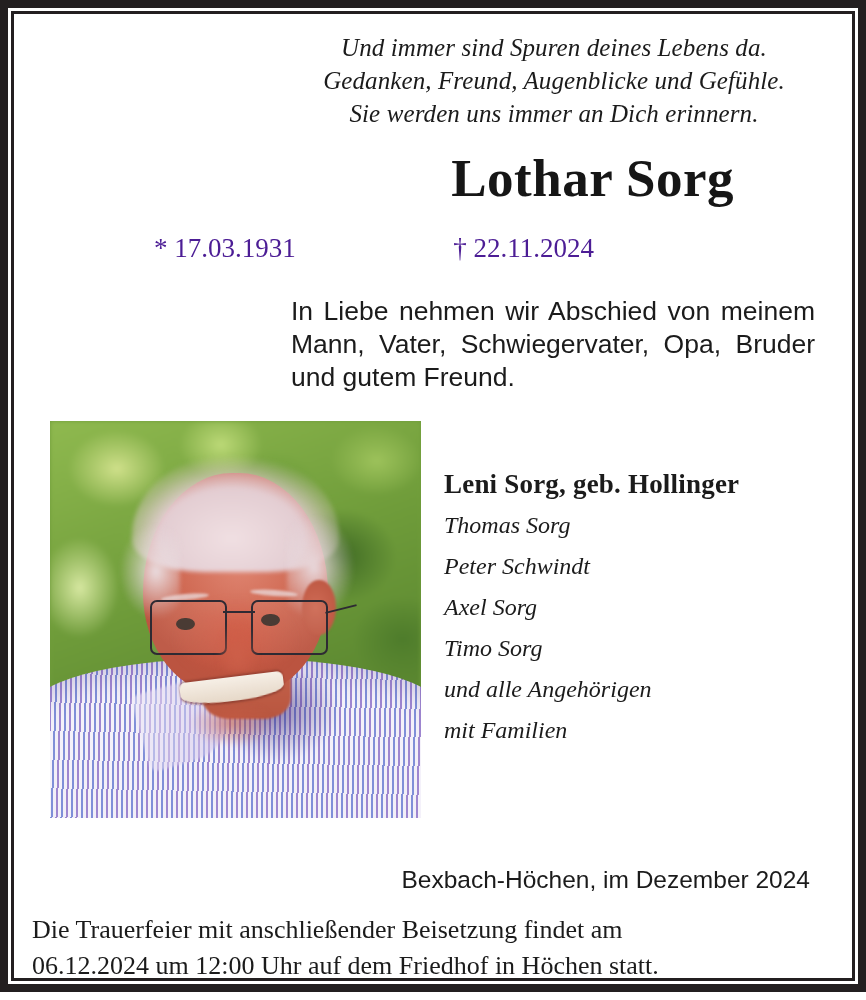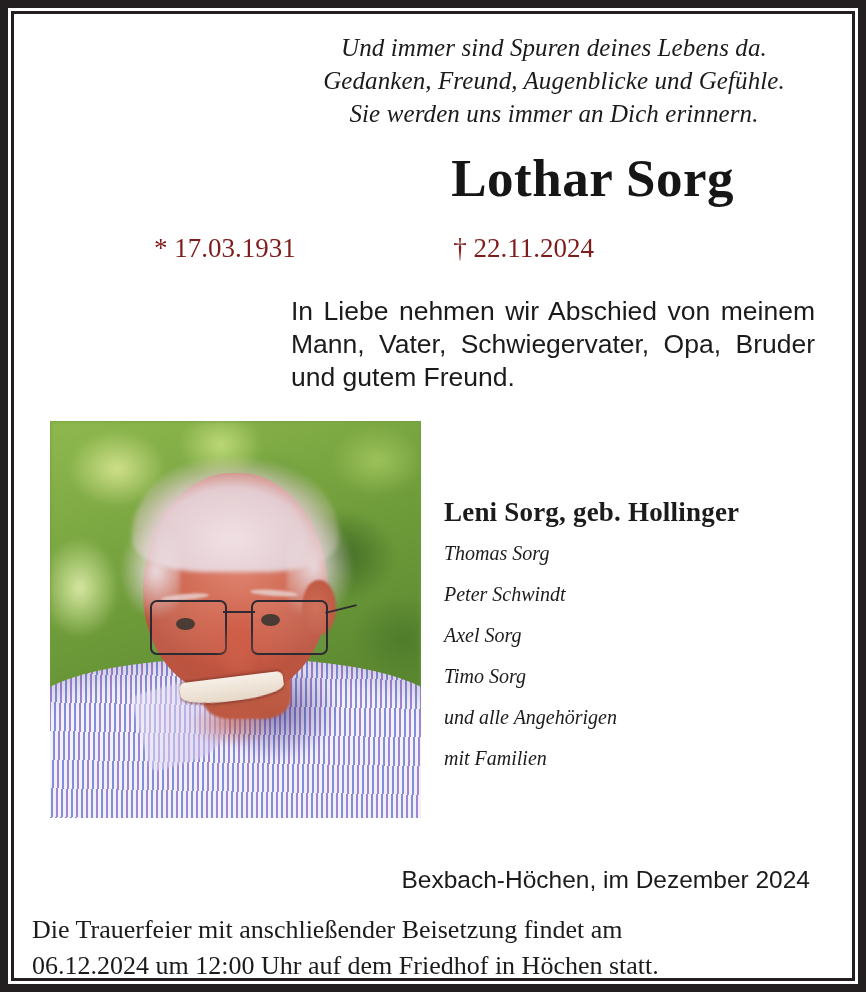--- a/index.html
+++ b/index.html
@@ -65,21 +65,21 @@
 
   
   .dates{
     position:absolute;
     left:140px;top:218px;width:440px;
     display:flex;
     justify-content:space-between;
     font-family:"Liberation Serif", serif;
     font-size:27px;
     line-height:32px;
-    color:#7f1d1d;
+    color:#4c1d95;
   }
   .dates span{white-space:nowrap;}
 
   
   .tribute{
     position:absolute;
     left:277px;top:281px;width:524px;
     text-align:justify;
     text-align-last:left;
     font-family:"Liberation Sans", sans-serif;
@@ -247,25 +247,24 @@
     position:absolute;
     left:430px;top:450px;width:410px;
     font-family:"Liberation Serif", serif;
     color:#1b1b1b;
   }
   .mourner-lead{
     font-weight:bold;font-style:normal;
     font-size:27px;line-height:41px;
     letter-spacing:.2px;
     white-space:nowrap;
-    margin-top:28px;
   }
   .mourner{
     font-style:italic;
-    font-size:20px;line-height:41px;
+    font-size:24px;line-height:41px;
     white-space:nowrap;
   }
 
   
   .place-line{
     position:absolute;
     left:0;top:850px;width:838px;
     text-align:right;
     padding-right:42px;
     box-sizing:border-box;

